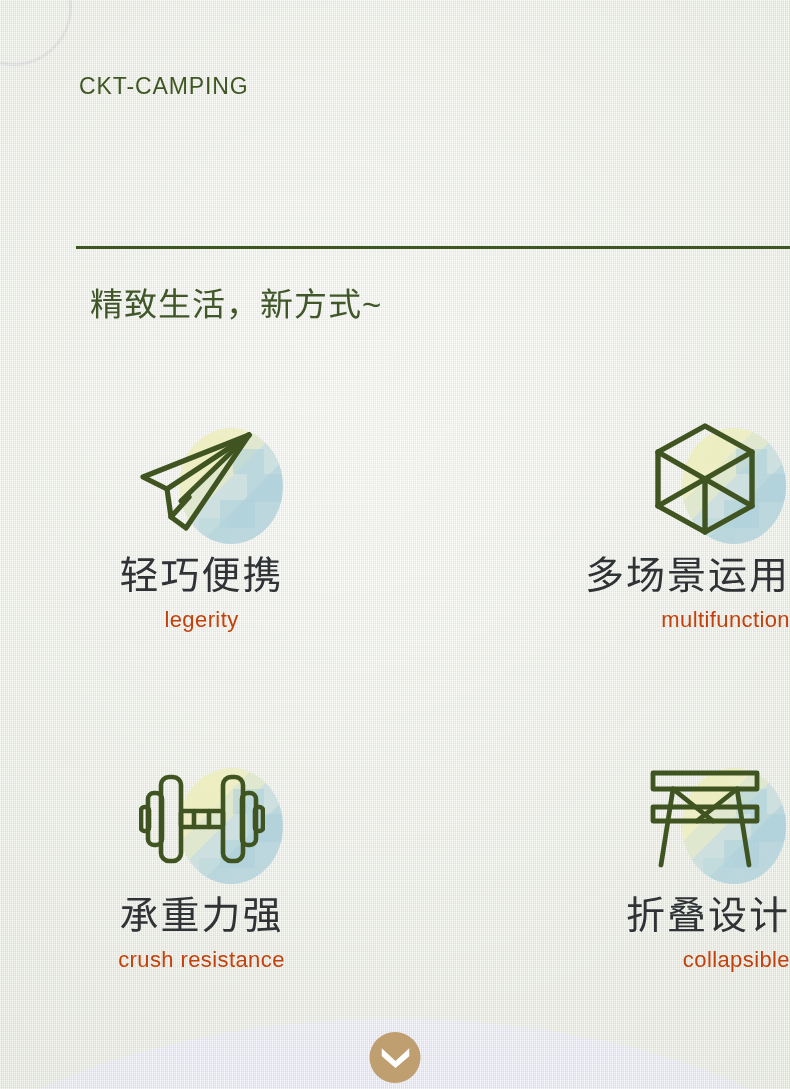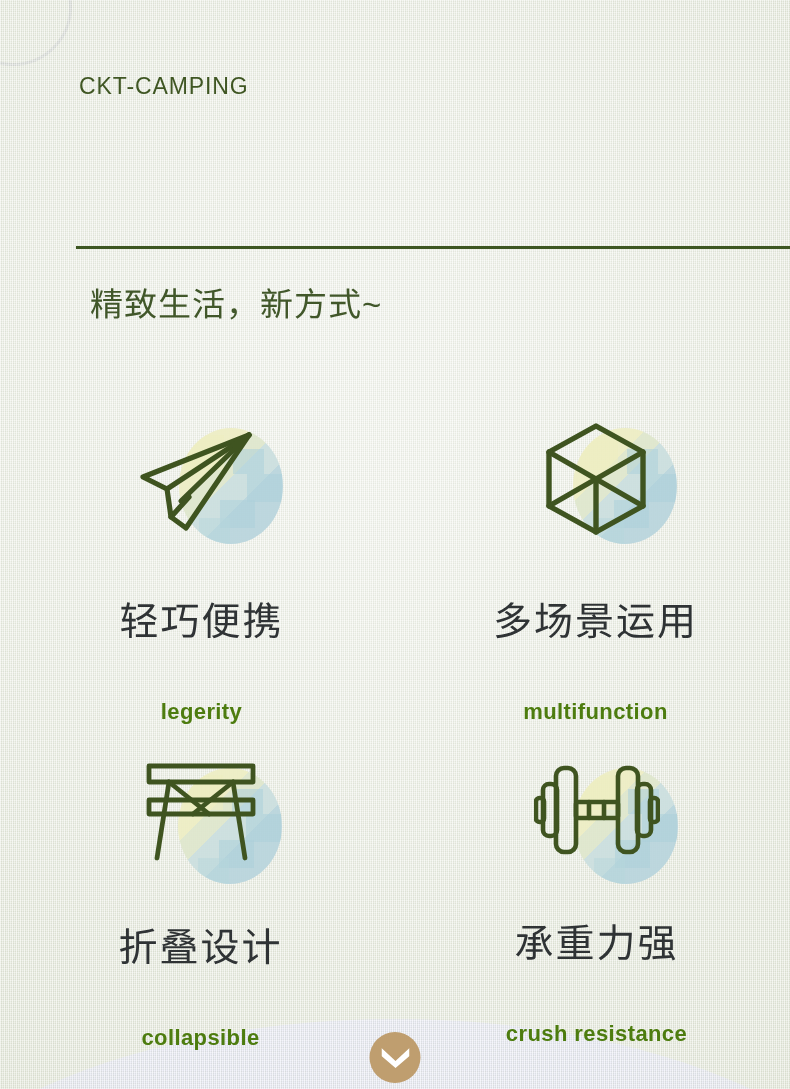--- a/index.html
+++ b/index.html
@@ -148,24 +148,23 @@
     width:790px;
   }
   .row.row-1 { height:340px; }
   .row.row-2 { height:260px; }
 
   .cell {
     flex:1 1 50%;
     display:flex;
     flex-direction:column;
     align-items:center;
-    gap:46px;
   }
   .cell.offset-left  { padding-left:8px; }
-  .cell.offset-right { padding-left:6px; }
+  .cell.offset-right { padding-left:6px;align-items:flex-end; }
 
   
   .icon-wrap {
     position:relative;
     width:170px;
     height:118px;
     display:flex;
     align-items:center;
     justify-content:center;
   }
@@ -212,24 +211,24 @@
     font-size:39px;
     letter-spacing:2px;
     color:#2f3335;
     font-weight:400;
     white-space:nowrap;
     line-height:1.12;
   }
   .label-en {
     margin-top:9px;
     font-size:22px;
-    color:#4d7c0f;
+    color:#c2410c;
     letter-spacing:0.4px;
     white-space:nowrap;
-    font-weight:700;
+    font-weight:400;
   }
 
   
   .scroll-btn {
     position:absolute;
     left:50%;
     transform:translateX(-50%);
     top:1032px;
     width:51px;
     height:51px;
@@ -304,45 +303,20 @@
             </g>
           </svg>
         </div>
         <div class="label-cn">多场景运用</div>
         <div class="label-en">multifunction</div>
       </div>
 
     </div>
 
     <div class="row row-2">
-
-      <div class="cell offset-right">
-        <div class="icon-wrap">
-          <div class="blob">
-            <div class="mosaic"></div>
-            <div class="blk y1"></div>
-            <div class="blk b1"></div>
-            <div class="blk b2"></div>
-            <div class="blk b3"></div>
-            <div class="blk b4"></div>
-          </div>
-          <svg class="icon-svg" width="116" height="104" viewBox="0 0 116 104">
-            <g fill="none" stroke="#3f5420" stroke-width="4.8" stroke-linejoin="round" stroke-linecap="round">
-              <rect x="6" y="6" width="104" height="16"></rect>
-              <rect x="6" y="40" width="104" height="14"></rect>
-              <line x1="26" y1="22" x2="14" y2="98"></line>
-              <line x1="90" y1="22" x2="102" y2="98"></line>
-              <line x1="26" y1="22" x2="66" y2="54"></line>
-              <line x1="90" y1="22" x2="50" y2="54"></line>
-            </g>
-          </svg>
-        </div>
-        <div class="label-cn">折叠设计</div>
-        <div class="label-en">collapsible</div>
-      </div>
 
       <div class="cell offset-left">
         <div class="icon-wrap">
           <div class="blob">
             <div class="mosaic"></div>
             <div class="blk y1"></div>
             <div class="blk b1"></div>
             <div class="blk b2"></div>
             <div class="blk b3"></div>
             <div class="blk b4"></div>
@@ -358,20 +332,45 @@
               <rect x="42" y="42" width="42" height="16" rx="2"></rect>
               <line x1="55" y1="42" x2="55" y2="58"></line>
               <line x1="70" y1="42" x2="70" y2="58"></line>
             </g>
           </svg>
         </div>
         <div class="label-cn">承重力强</div>
         <div class="label-en">crush resistance</div>
       </div>
 
+      <div class="cell offset-right">
+        <div class="icon-wrap">
+          <div class="blob">
+            <div class="mosaic"></div>
+            <div class="blk y1"></div>
+            <div class="blk b1"></div>
+            <div class="blk b2"></div>
+            <div class="blk b3"></div>
+            <div class="blk b4"></div>
+          </div>
+          <svg class="icon-svg" width="116" height="104" viewBox="0 0 116 104">
+            <g fill="none" stroke="#3f5420" stroke-width="4.8" stroke-linejoin="round" stroke-linecap="round">
+              <rect x="6" y="6" width="104" height="16"></rect>
+              <rect x="6" y="40" width="104" height="14"></rect>
+              <line x1="26" y1="22" x2="14" y2="98"></line>
+              <line x1="90" y1="22" x2="102" y2="98"></line>
+              <line x1="26" y1="22" x2="66" y2="54"></line>
+              <line x1="90" y1="22" x2="50" y2="54"></line>
+            </g>
+          </svg>
+        </div>
+        <div class="label-cn">折叠设计</div>
+        <div class="label-en">collapsible</div>
+      </div>
+
     </div>
 
   </div>
 
   <div class="scroll-btn">
     <svg width="28" height="20" viewBox="0 0 28 20">
       <polygon points="0,0 14,13 28,0 28,8 14,20 0,8" fill="#ffffff"></polygon>
     </svg>
   </div>
 

